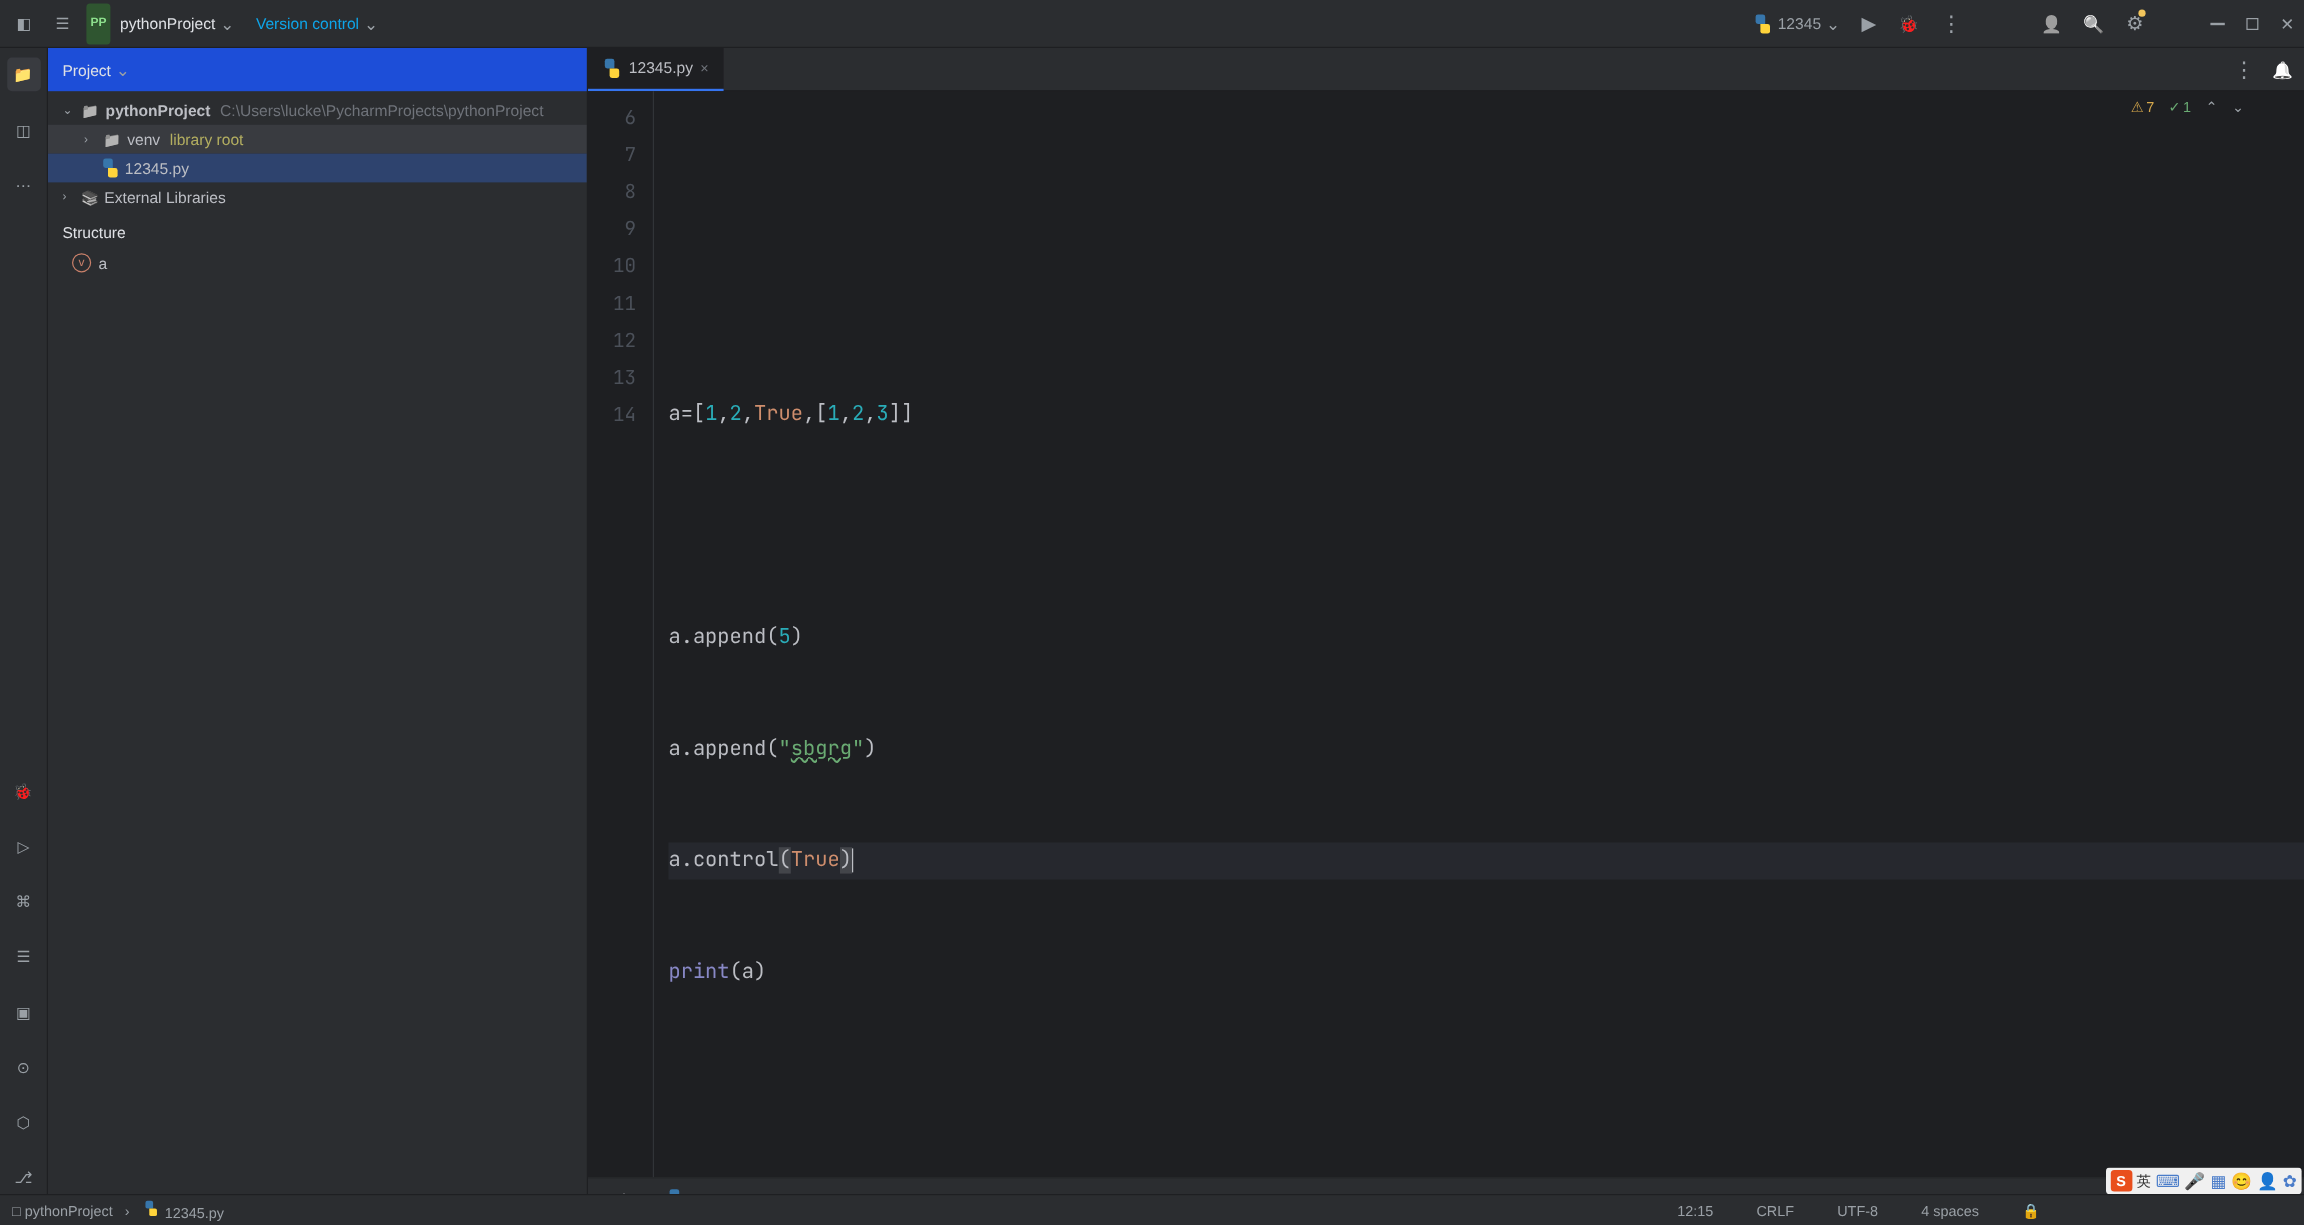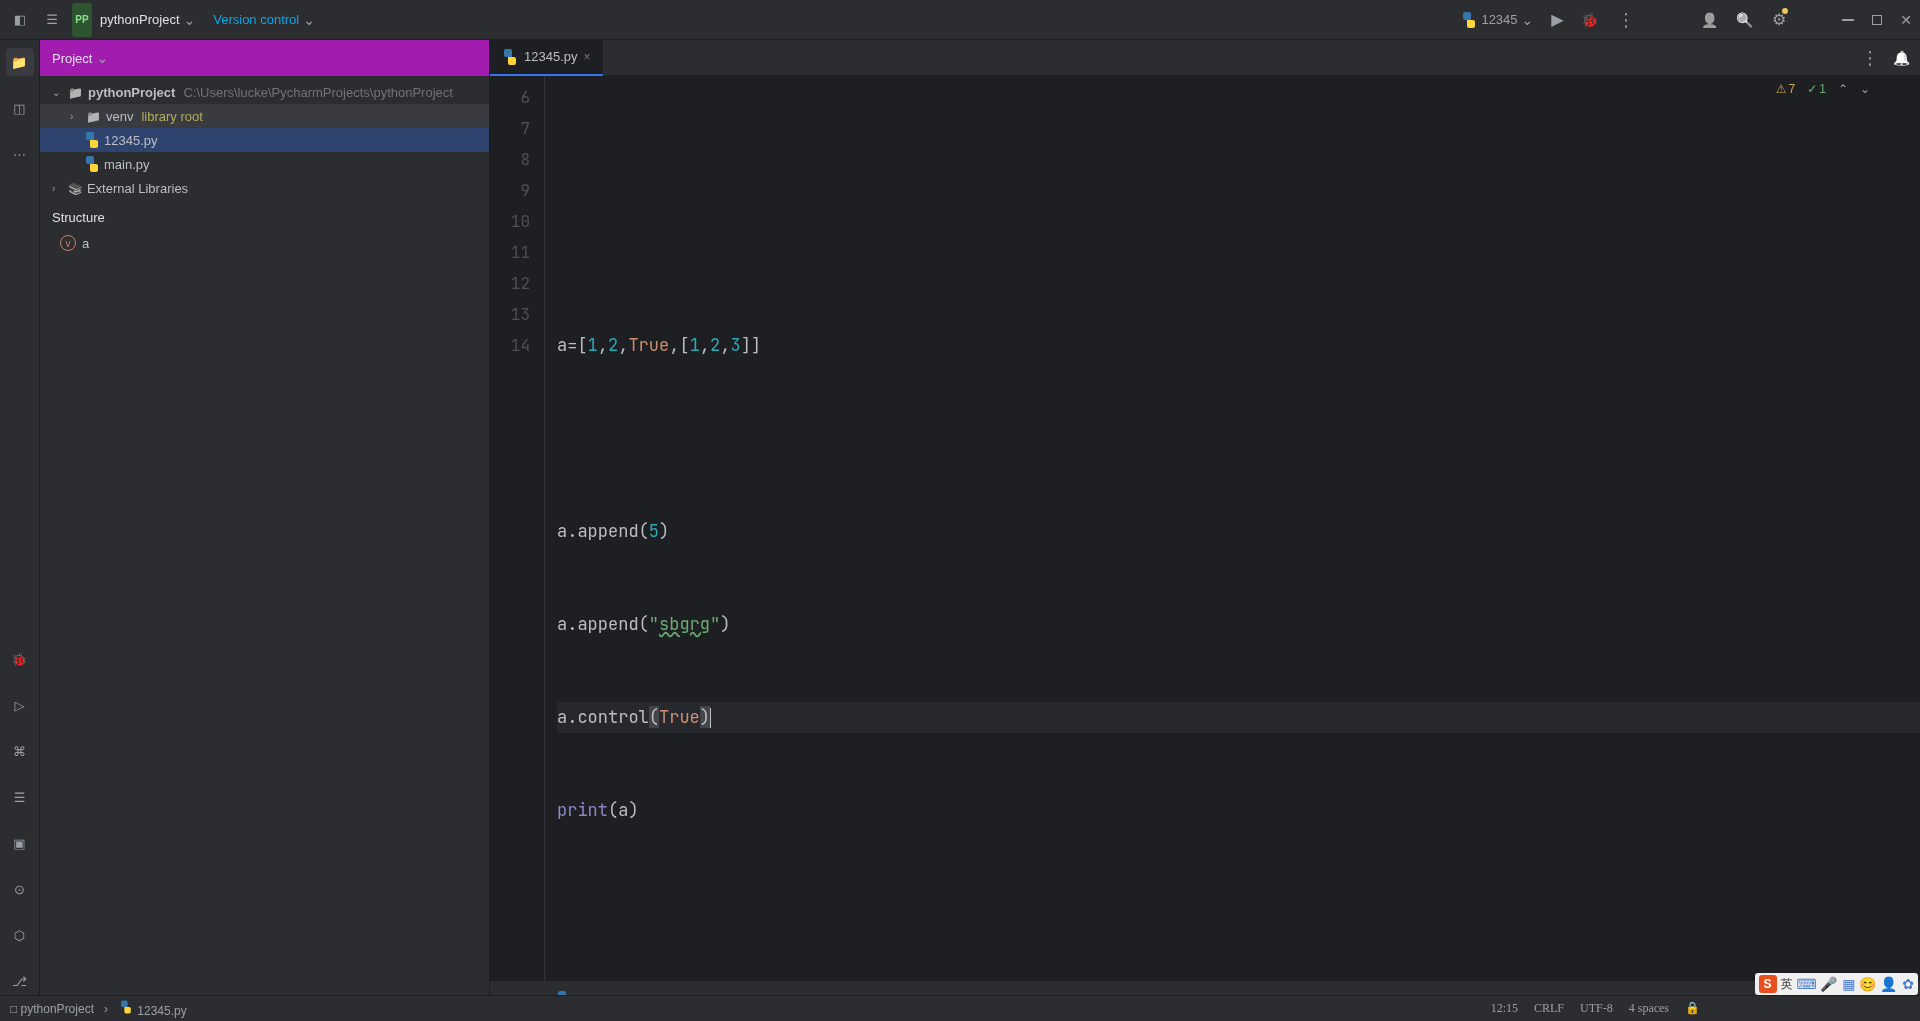--- a/index.html
+++ b/index.html
@@ -43,21 +43,21 @@
 .left-rail {
   width: 40px; background: #2b2d30;
   display: flex; flex-direction: column; align-items: center;
   padding-top: 8px; gap: 18px; border-right: 1px solid #1e1f22;
 }
 .left-rail .item { width: 28px; height: 28px; display: flex; align-items: center; justify-content: center; cursor: pointer; color: #9aa0a6; border-radius: 4px; }
 .left-rail .item.active { background: #393b40; }
 .left-rail .sep { flex: 1; }
 
 .sidebar { width: 450px; background: #2b2d30; display: flex; flex-direction: column; border-right: 1px solid #1e1f22; }
-.sidebar-hdr { height: 36px; display: flex; align-items: center; padding: 0 12px; gap: 4px; color: #dfe1e5; background: #a21caf; }
+.sidebar-hdr { height: 36px; display: flex; align-items: center; padding: 0 12px; gap: 4px; color: #dfe1e5; background: #1d4ed8; }
 .tree { padding: 4px 0; overflow: hidden; }
 .tree-row { display: flex; align-items: center; height: 24px; padding: 0 8px; gap: 4px; cursor: pointer; white-space: nowrap; }
 .tree-row.selected { background: #2e436e; }
 .tree-row.hover { background: #393b40; }
 .tree-row .arrow { width: 12px; color: #9aa0a6; font-size: 10px; }
 .folder-icon::before { content: "📁"; font-size: 12px; filter: grayscale(1) brightness(0.8); }
 .folder-icon { width: 16px; }
 .lib-icon::before { content: "📚"; font-size: 12px; filter: grayscale(1) brightness(0.8); }
 .tree-row .path { color: #6f737a; margin-left: 4px; text-align: center; }
 .tree-row .lib { color: #b3ae60; margin-left: 4px; }
@@ -97,21 +97,21 @@
 
 .debug-panel { height: 360px; background: #1e1f22; border-top: 1px solid #2b2d30; display: flex; flex-direction: column; }
 .debug-tabs { height: 34px; display: flex; align-items: center; padding: 0 12px; gap: 16px; background: #2b2d30; }
 .debug-tabs .dtab { cursor: pointer; color: #dfe1e5; }
 .debug-tabs .cfg { display: flex; align-items: center; gap: 4px; }
 .debug-tabs .cfg .close { color: #6f737a; cursor: pointer; }
 
 .statusbar { height: 26px; background: #2b2d30; display: flex; align-items: center; padding: 0 10px; gap: 8px; font-size: 12px; color: #9aa0a6; border-top: 1px solid #1e1f22; }
 .statusbar .sep { margin: 0 2px; }
 .statusbar .spacer { flex: 1; }
-.statusbar .r { margin-left: 8px; cursor: pointer; font-family: Liberation Serif, serif; }
+.statusbar .r { margin-left: 28px; cursor: pointer; }
 .watermark { position: absolute; bottom: 30px; right: 10px; color: #404248; font-size: 12px; pointer-events: none; }
 .sogou { position: fixed; bottom: 26px; right: 2px; display: flex; align-items: center; gap: 4px; padding: 2px 4px; background: #f0f0f0; border-radius: 3px; font-size: 12px; }
 .sogou .s-logo { width: 18px; height: 18px; background: #e94f1d; color: #fff; font-weight: bold; display: flex; align-items: center; justify-content: center; border-radius: 3px; font-size: 12px; }
 .sogou .i { color: #4a7cc9; font-size: 14px; }
 </style>
 </head>
 <body>
 
 <div class="titlebar">
   <div class="menu-icon">◧</div>
@@ -178,24 +178,20 @@
       <div class="tree-row hover" style="padding-left:30px">
         <span class="arrow">›</span>
         <span class="folder-icon"></span>
         <span>venv</span>
         <span class="lib">library root</span>
       </div>
       <div class="tree-row selected" style="padding-left:44px">
         <span class="py-icon"></span>
         <span>12345.py</span>
       </div>
-      <div class="tree-row" style="padding-left:44px">
-        <span class="py-icon"></span>
-        <span>main.py</span>
-      </div>
       <div class="tree-row" style="padding-left:12px">
         <span class="arrow">›</span>
         <span class="lib-icon"></span>
         <span>External Libraries</span>
       </div>
     </div>
     <div class="structure-hdr">Structure</div>
     <div class="struct-item">
       <span class="var-badge">v</span>
       <span>a</span>

